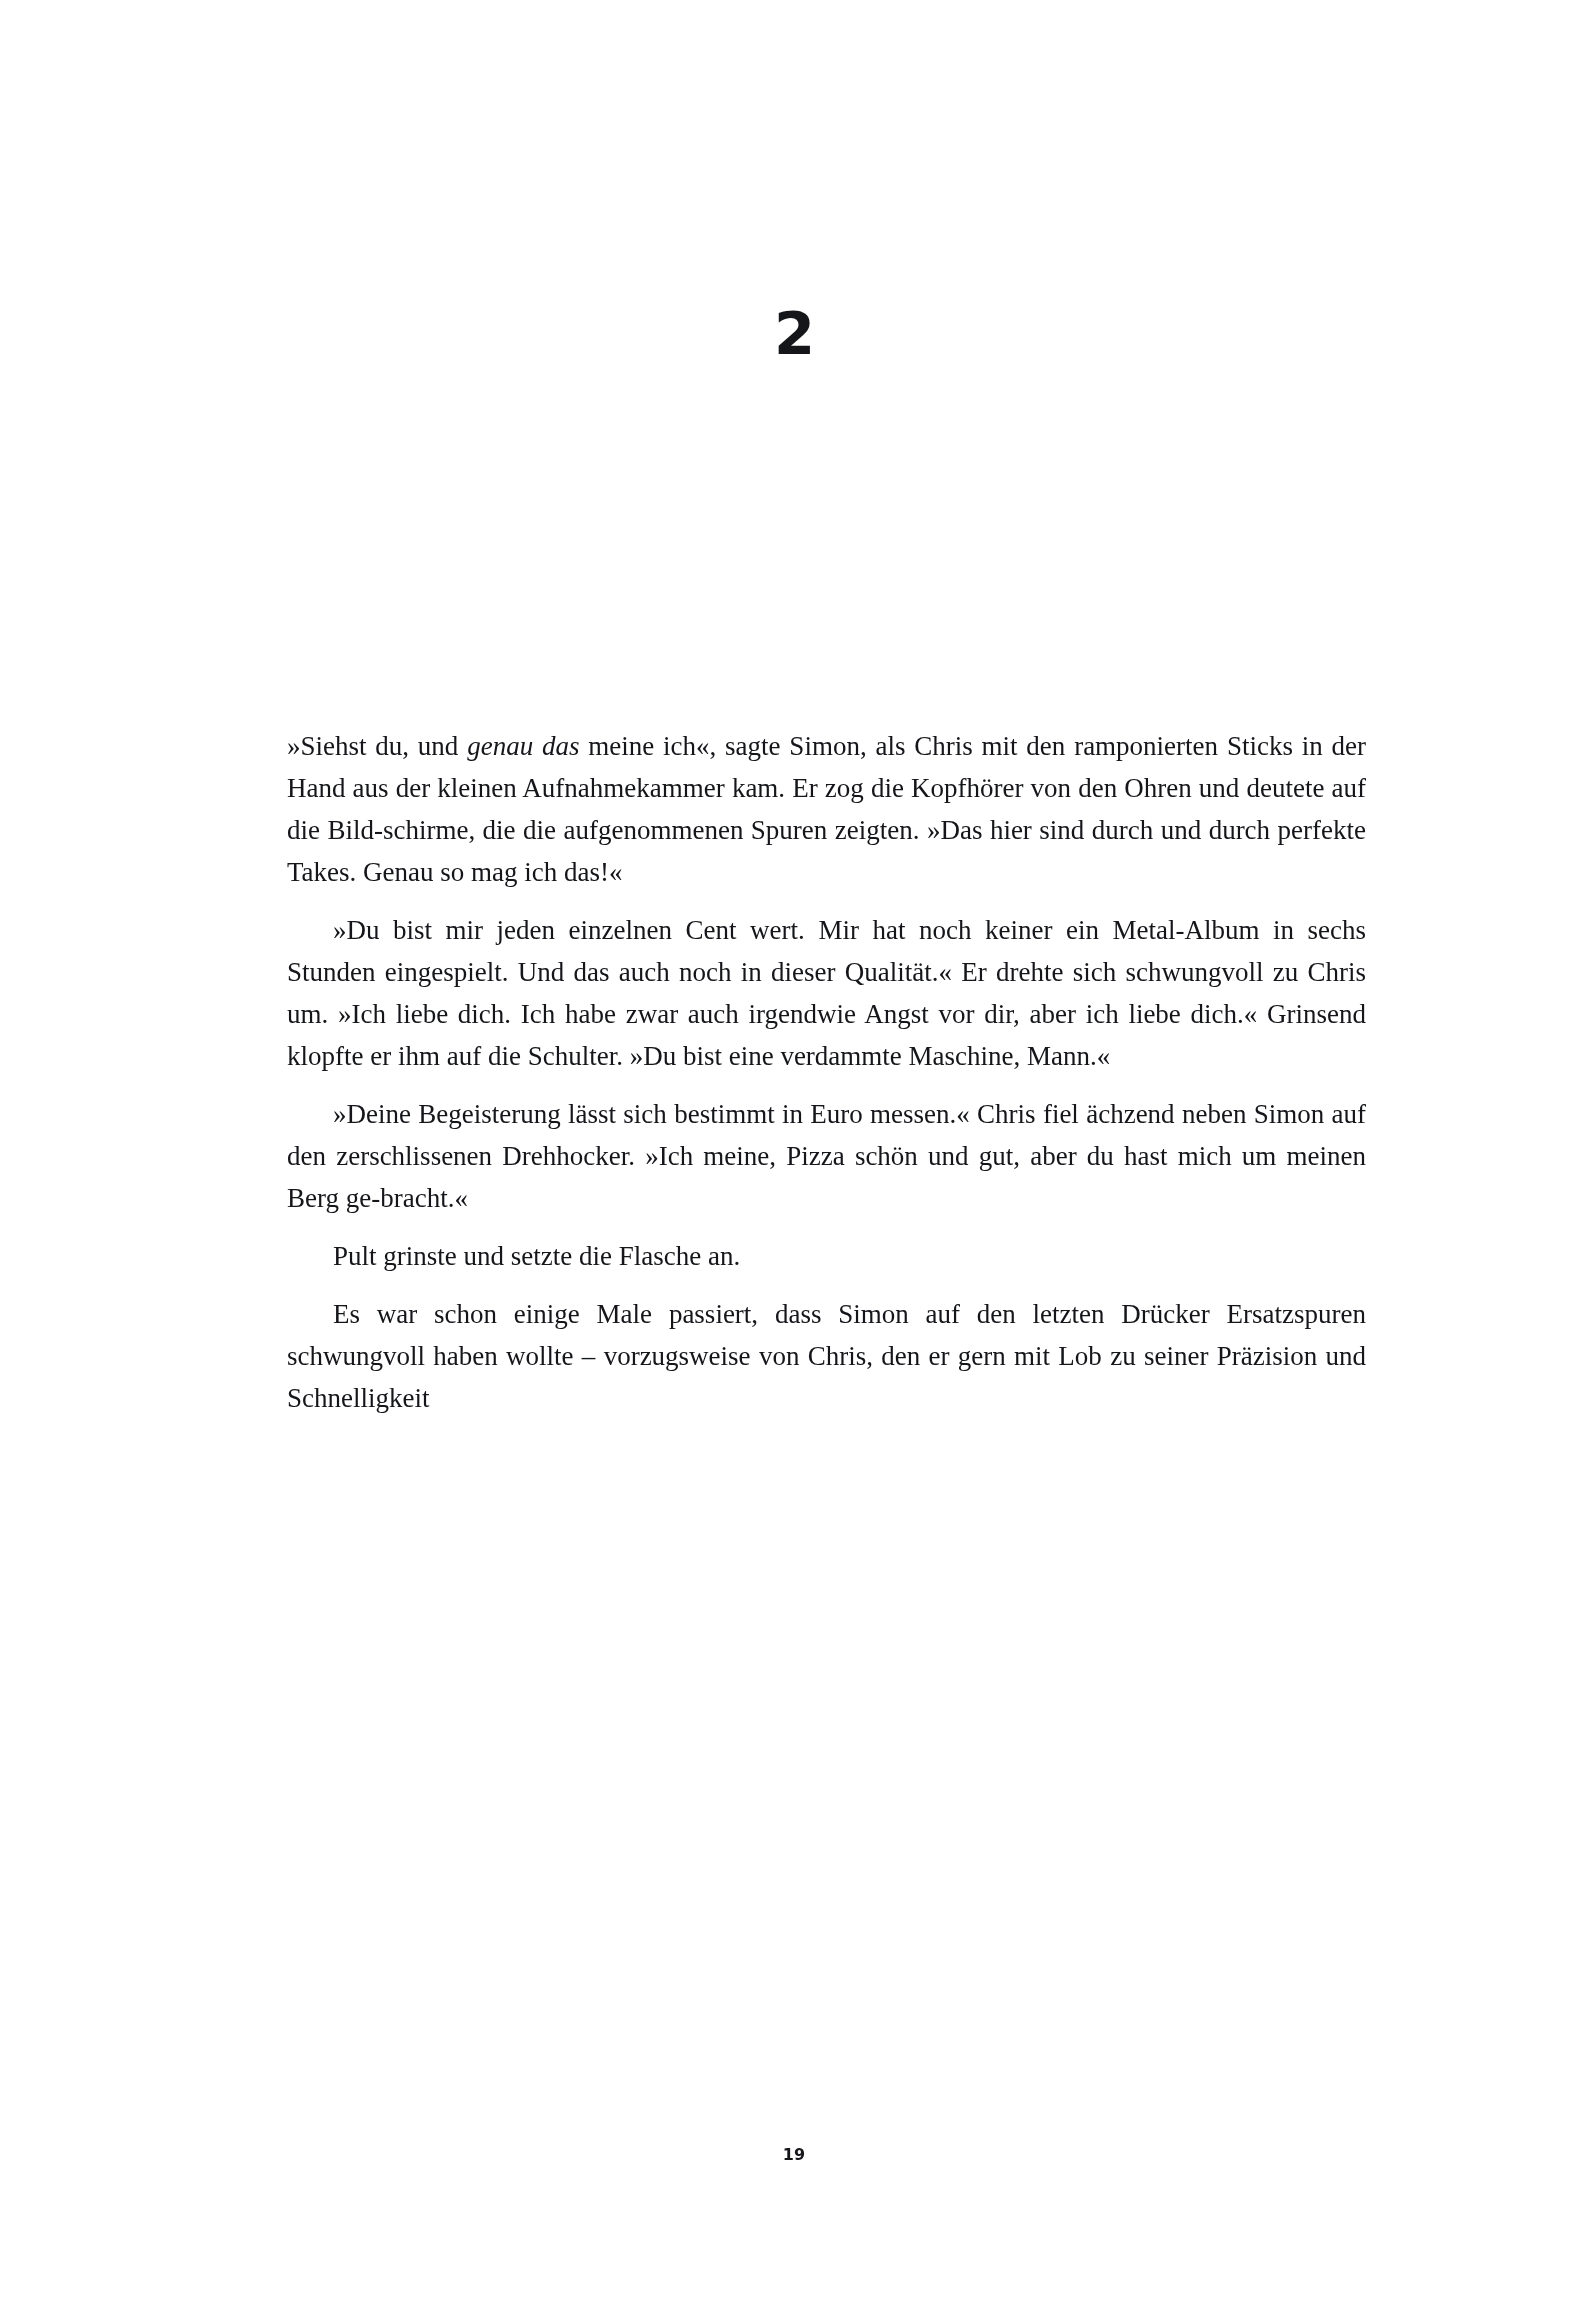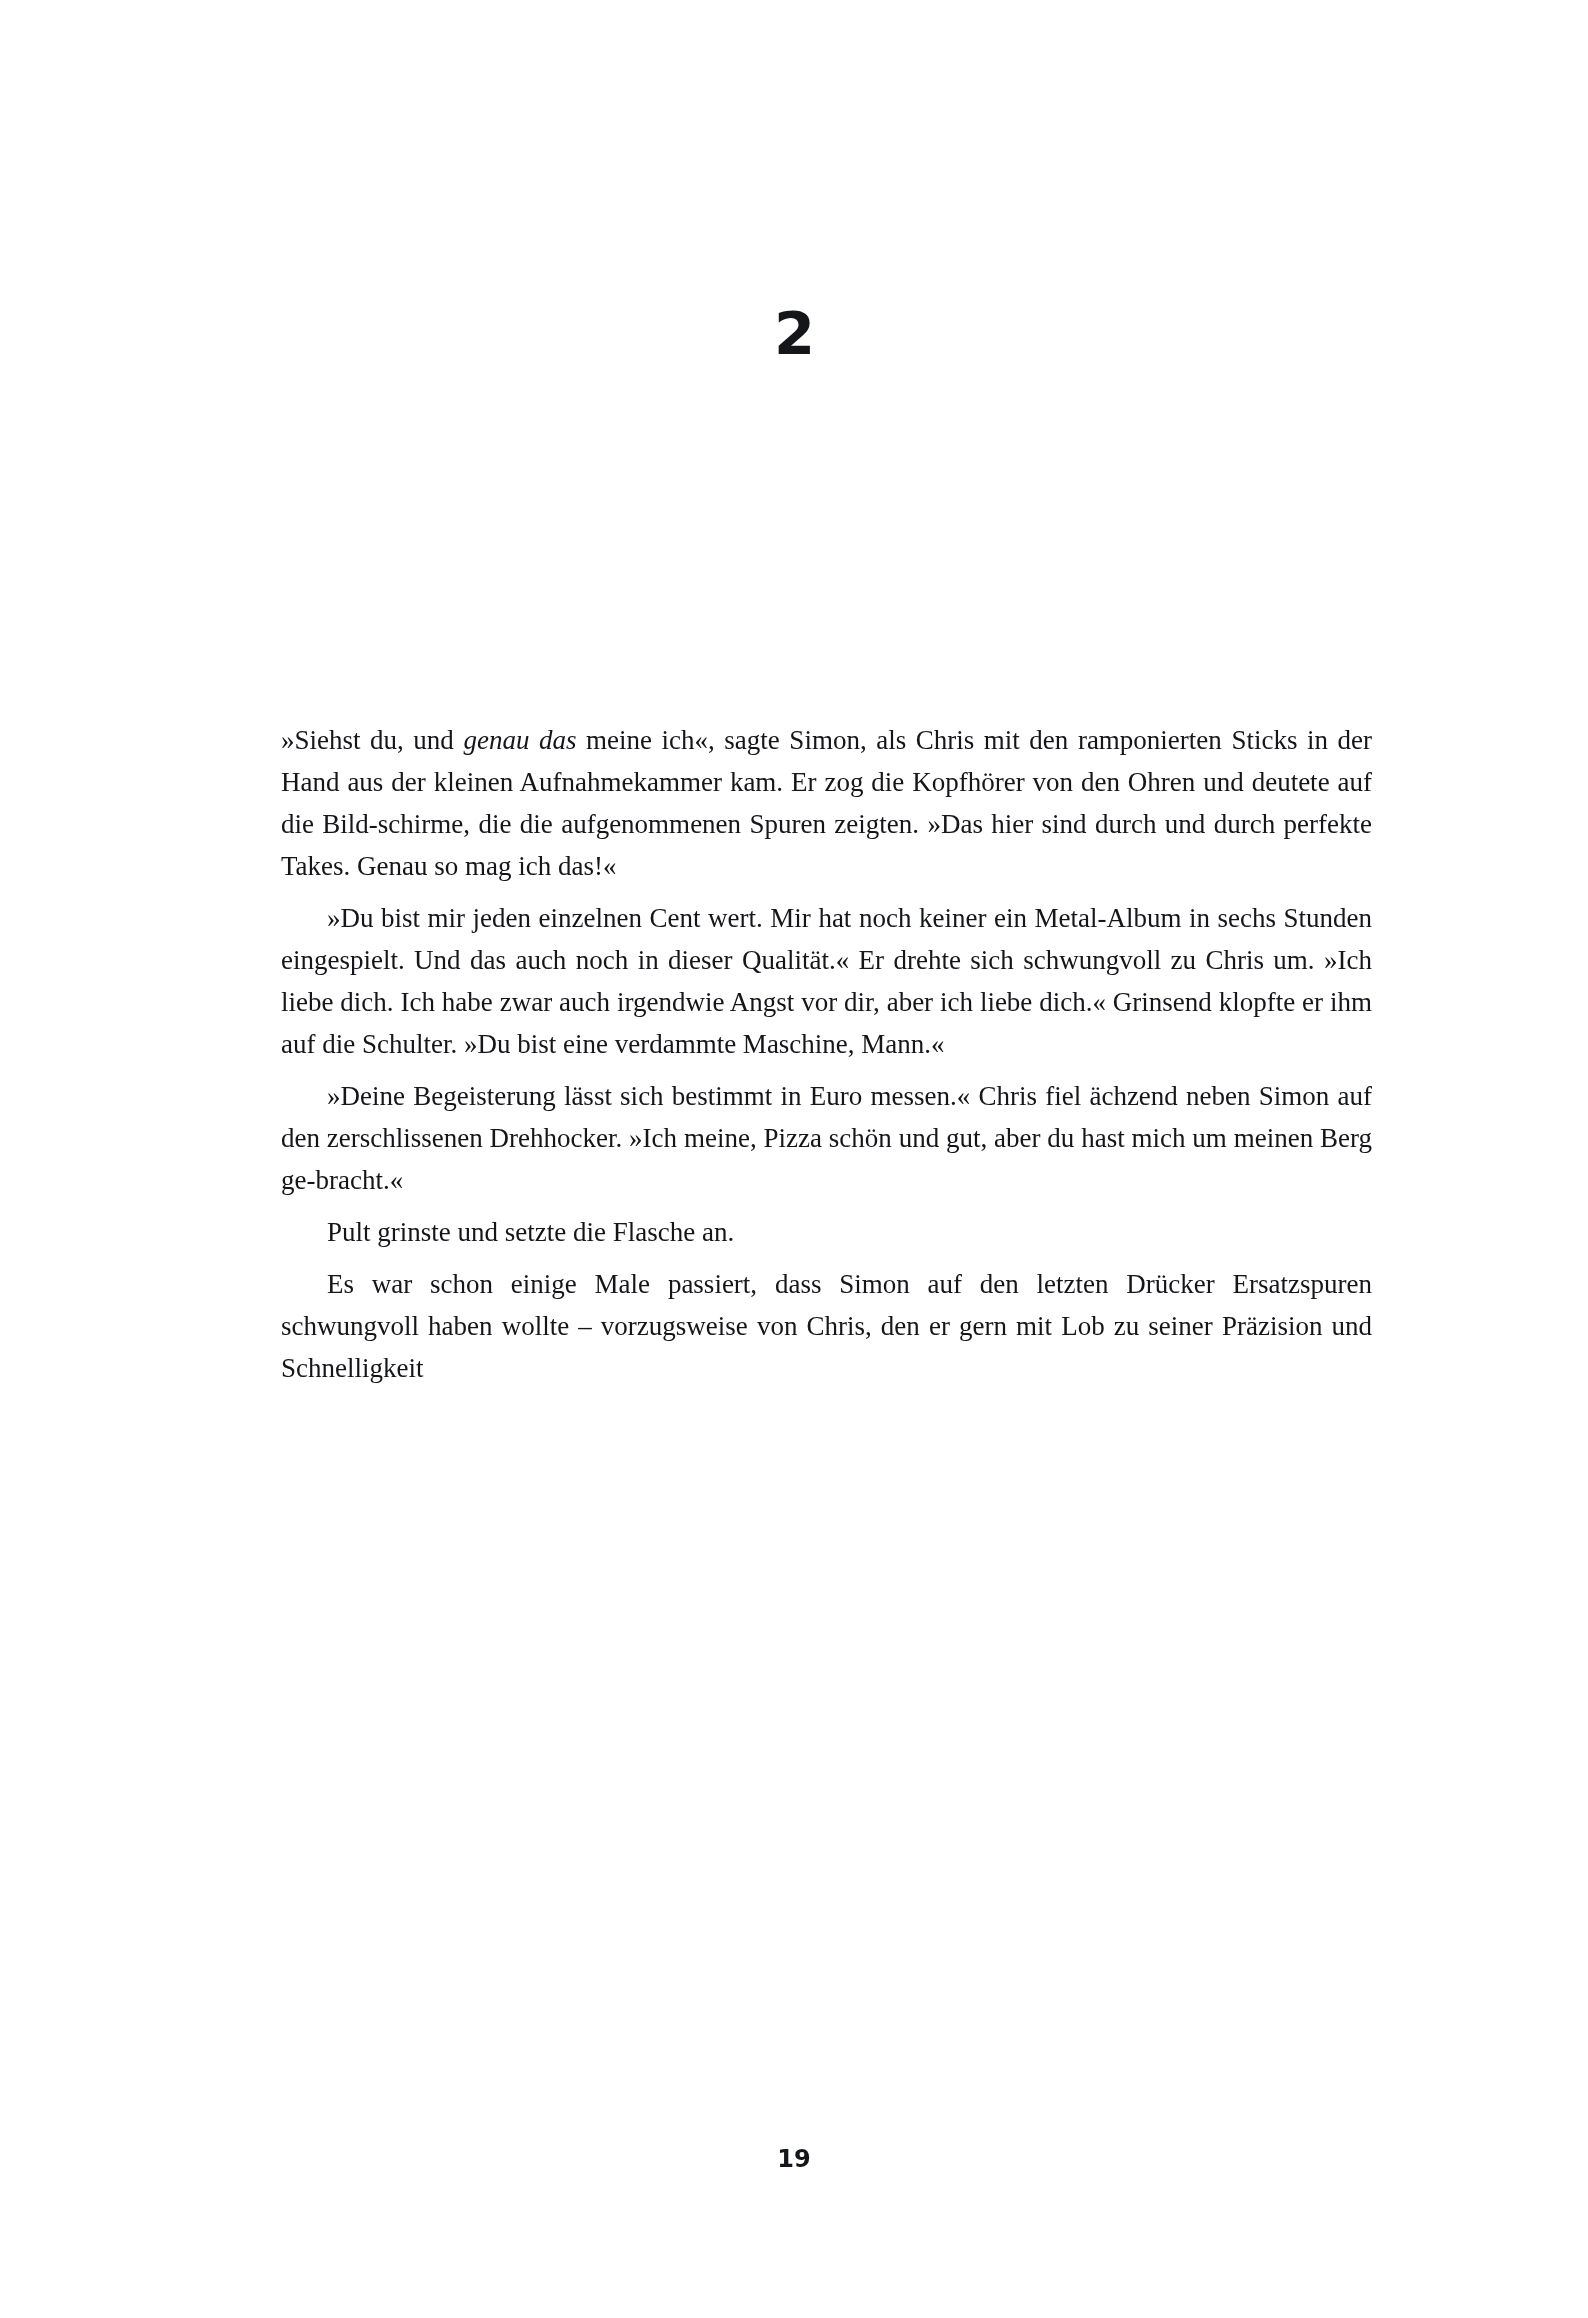--- a/index.html
+++ b/index.html
@@ -36,38 +36,38 @@
     left: 271px;
     width: 1111px;
     font-size: 27px;
     line-height: 42px;
     text-align: justify;
     text-justify: inter-word;
     color: #15161a;
     hyphens: manual;
   }
   .body-text p {
-    margin: 10px;
+    margin: 16px;
     text-indent: 0;
   }
   .body-text p.indent {
     text-indent: 46px;
   }
   .body-text p .ital {
     font-style: italic;
   }
   .folio {
     position: absolute;
     top: 2145px;
     left: 0;
     width: 100%;
     text-align: center;
     font-family: "DejaVu Sans", sans-serif;
     font-weight: 700;
-    font-size: 24px;
+    font-size: 16px;
     color: #15161a;
   }
 </style>
 </head>
 <body>
 
 <div class="page">
 
   <div class="chapter-number">2</div>
 

